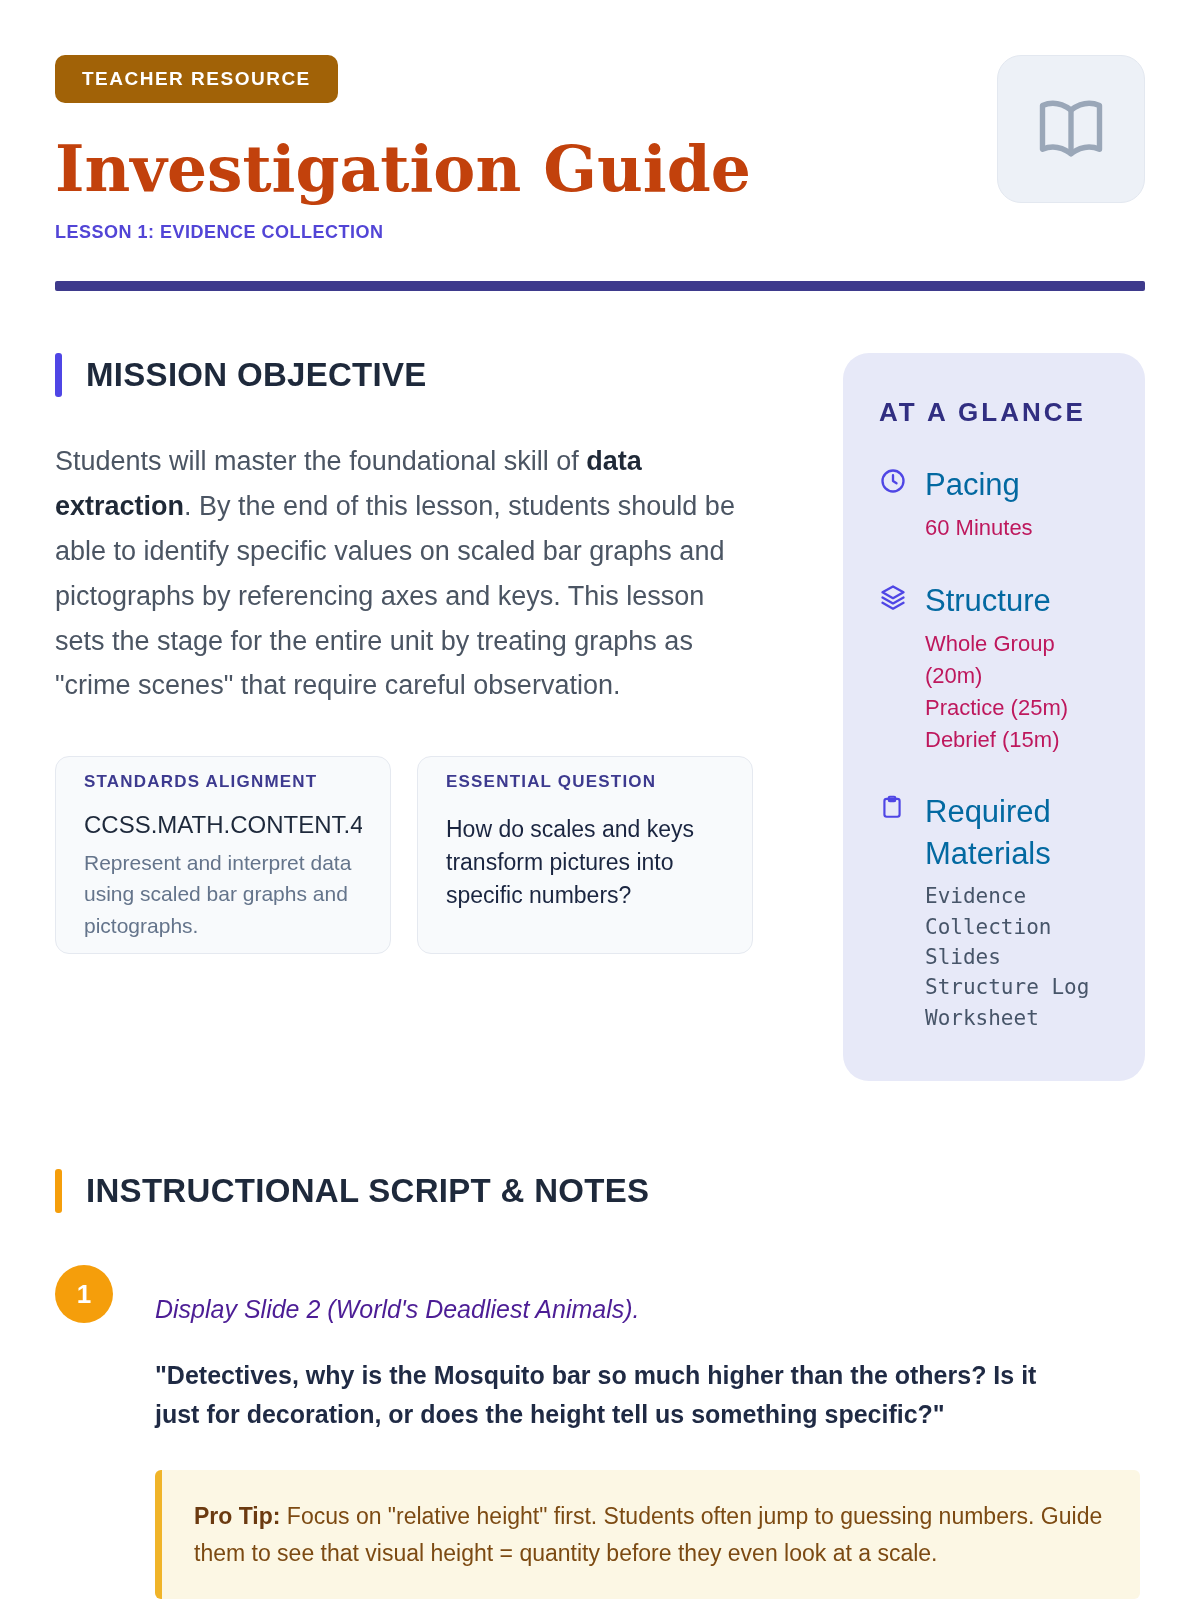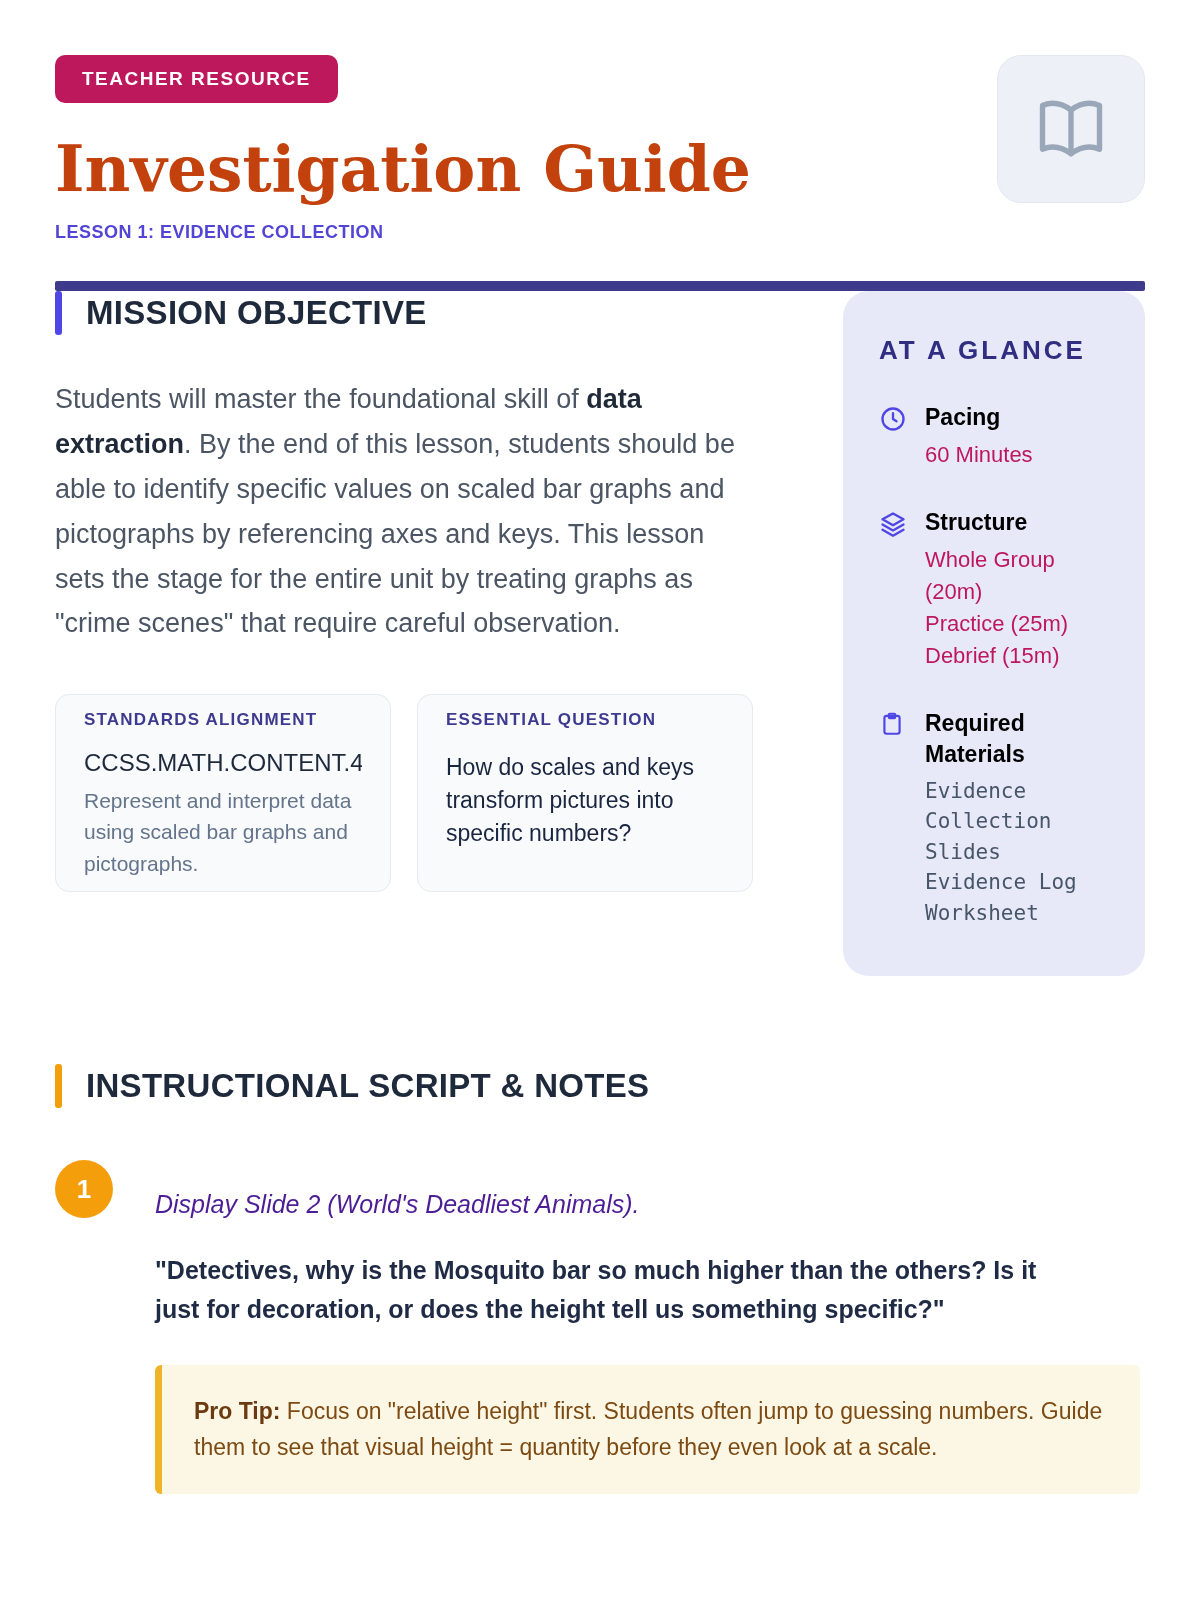--- a/index.html
+++ b/index.html
@@ -2,31 +2,31 @@
 <html><head>
 <meta charset="utf-8">
 <style>
   * { margin:0; padding:0; box-sizing:border-box; }
   html,body { width:1200px; height:1600px; overflow:hidden; background:#ffffff;
               font-family:"Liberation Sans", sans-serif; }
   .page { padding:55px 55px 0 55px; }
 
   
   .header-row { display:flex; justify-content:space-between; align-items:flex-start; }
-  .badge { display:inline-block; background:#be185d; color:#ffffff; font-weight:bold;
+  .badge { display:inline-block; background:#a16207; color:#ffffff; font-weight:bold;
            font-size:19px; letter-spacing:1.5px; padding:13px 27px; border-radius:10px; }
   .book-box { width:148px; height:148px; background:#edf1f7; border:1px solid #e3e8f0;
               border-radius:24px; display:flex; align-items:center; justify-content:center; }
   .title { font-family:"DejaVu Serif", serif; font-weight:bold; font-size:63px;
            color:#c2410c; margin-top:32px; line-height:1.1; }
   .subtitle { margin-top:18px; font-size:18px; font-weight:bold; color:#5245d6; letter-spacing:.5px; }
   .divider { height:10px; background:#3e3a8c; margin-top:38px; border-radius:2px; }
 
   
-  .content { display:flex; gap:68px; }
+  .content { display:flex; gap:68px; margin-top:62px; }
   .left-col { flex:1; min-width:0; }
 
   .section-head { display:flex; align-items:center; gap:24px; }
   .section-bar { width:7px; height:44px; border-radius:3px; background:#4f46e5; flex:none; }
   .section-bar.orange { background:#f59e0b; }
   .section-title { font-size:33px; font-weight:bold; color:#1e293b; letter-spacing:.3px; }
 
   .body-text { margin-top:42px; font-size:27px; line-height:1.66; color:#4b5563; max-width:700px; }
   .body-text b { color:#1f2937; }
 
@@ -37,21 +37,21 @@
   .card-title { margin-top:16px; font-size:24px; color:#1e293b; white-space:nowrap; overflow:hidden; }
   .card-text { margin-top:8px; font-size:21px; line-height:1.5; color:#64748b; }
   .card-question { margin-top:18px; font-size:23px; line-height:1.45; color:#1a2540; }
 
   
   .sidebar { width:302px; flex:none; background:#e7e9f8; border-radius:26px;
              padding:44px 36px 48px 36px; align-self:flex-start; }
   .glance-title { font-size:26px; font-weight:bold; color:#312e81; letter-spacing:3px; }
   .glance-item { display:flex; gap:16px; margin-top:36px; }
   .glance-icon { flex:none; width:30px; padding-top:3px; }
-  .glance-label { font-size:23px; font-weight:bold; color:#000000; line-height:1.35; }
+  .glance-label { font-size:31px; font-weight:normal; color:#0369a1; line-height:1.35; }
   .glance-lines { margin-top:6px; }
   .glance-line { font-size:22px; color:#be185d; line-height:1.45; max-width:198px; }
   .glance-line.mono { font-family:"DejaVu Sans Mono", monospace; font-size:21px; color:#475569; max-width:215px; }
 
   
   .script-section { margin-top:88px; }
   .step { display:flex; gap:42px; margin-top:52px; }
   .step-num { width:58px; height:58px; flex:none; border-radius:50%; background:#f59e0b;
               color:#ffffff; font-weight:bold; font-size:26px;
               display:flex; align-items:center; justify-content:center; }
@@ -151,21 +151,21 @@
         <span class="glance-icon">
           <svg width="26" height="26" viewBox="0 0 24 24" fill="none" stroke="#4f46e5" stroke-width="2" stroke-linecap="round" stroke-linejoin="round">
             <rect x="5" y="4.5" width="14" height="16.5" rx="2"></rect>
               <rect x="9" y="2.5" width="6" height="4" rx="1"></rect>
           </svg>
         </span>
         <div>
           <div class="glance-label">Required Materials</div>
           <div class="glance-lines">
             <div class="glance-line mono">Evidence Collection Slides</div>
-            <div class="glance-line mono">Evidence Log Worksheet</div>
+            <div class="glance-line mono">Structure Log Worksheet</div>
           </div>
         </div>
       </div>
     </aside>
   </div>
 
   <div class="script-section">
     <div class="section-head">
       <span class="section-bar orange"></span>
       <span class="section-title">INSTRUCTIONAL SCRIPT &amp; NOTES</span>

